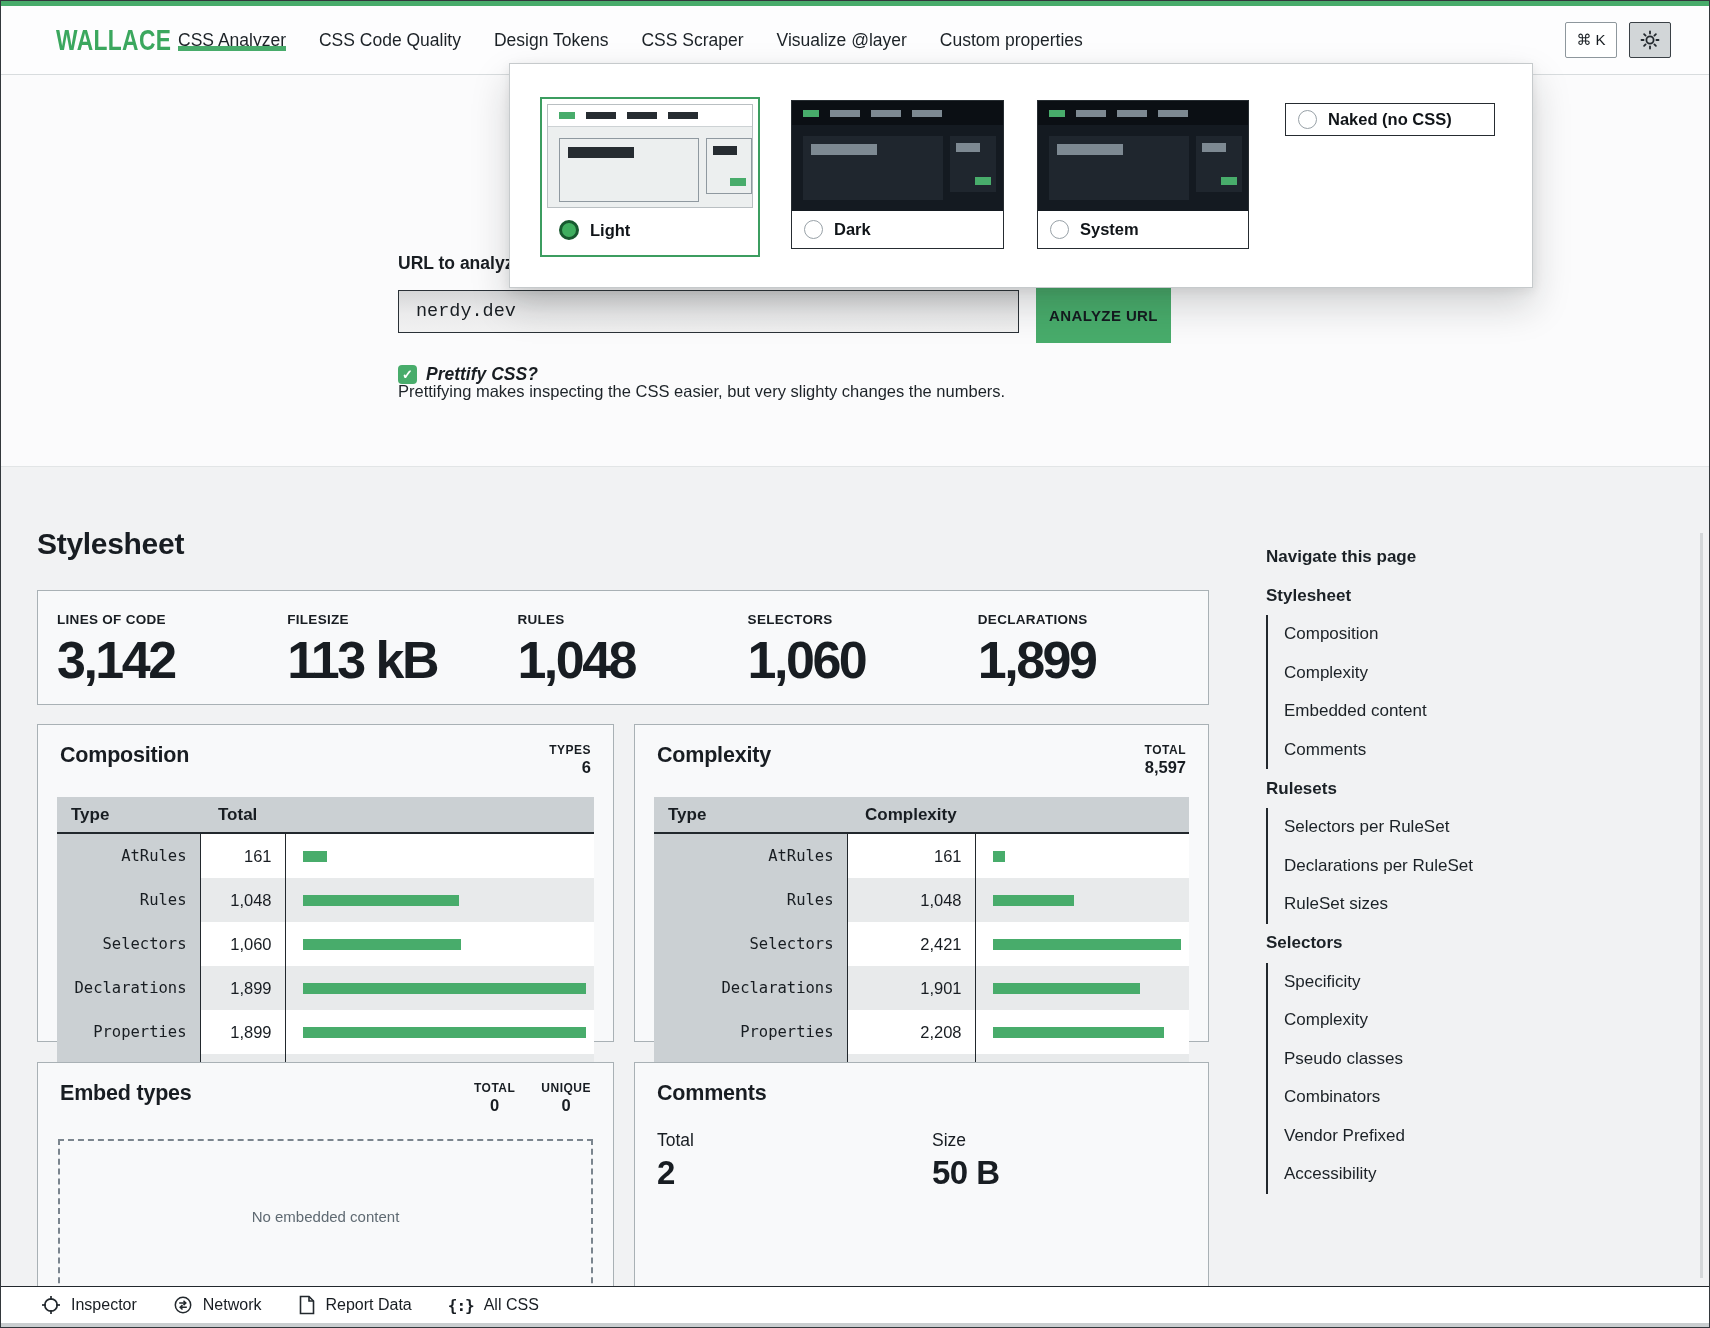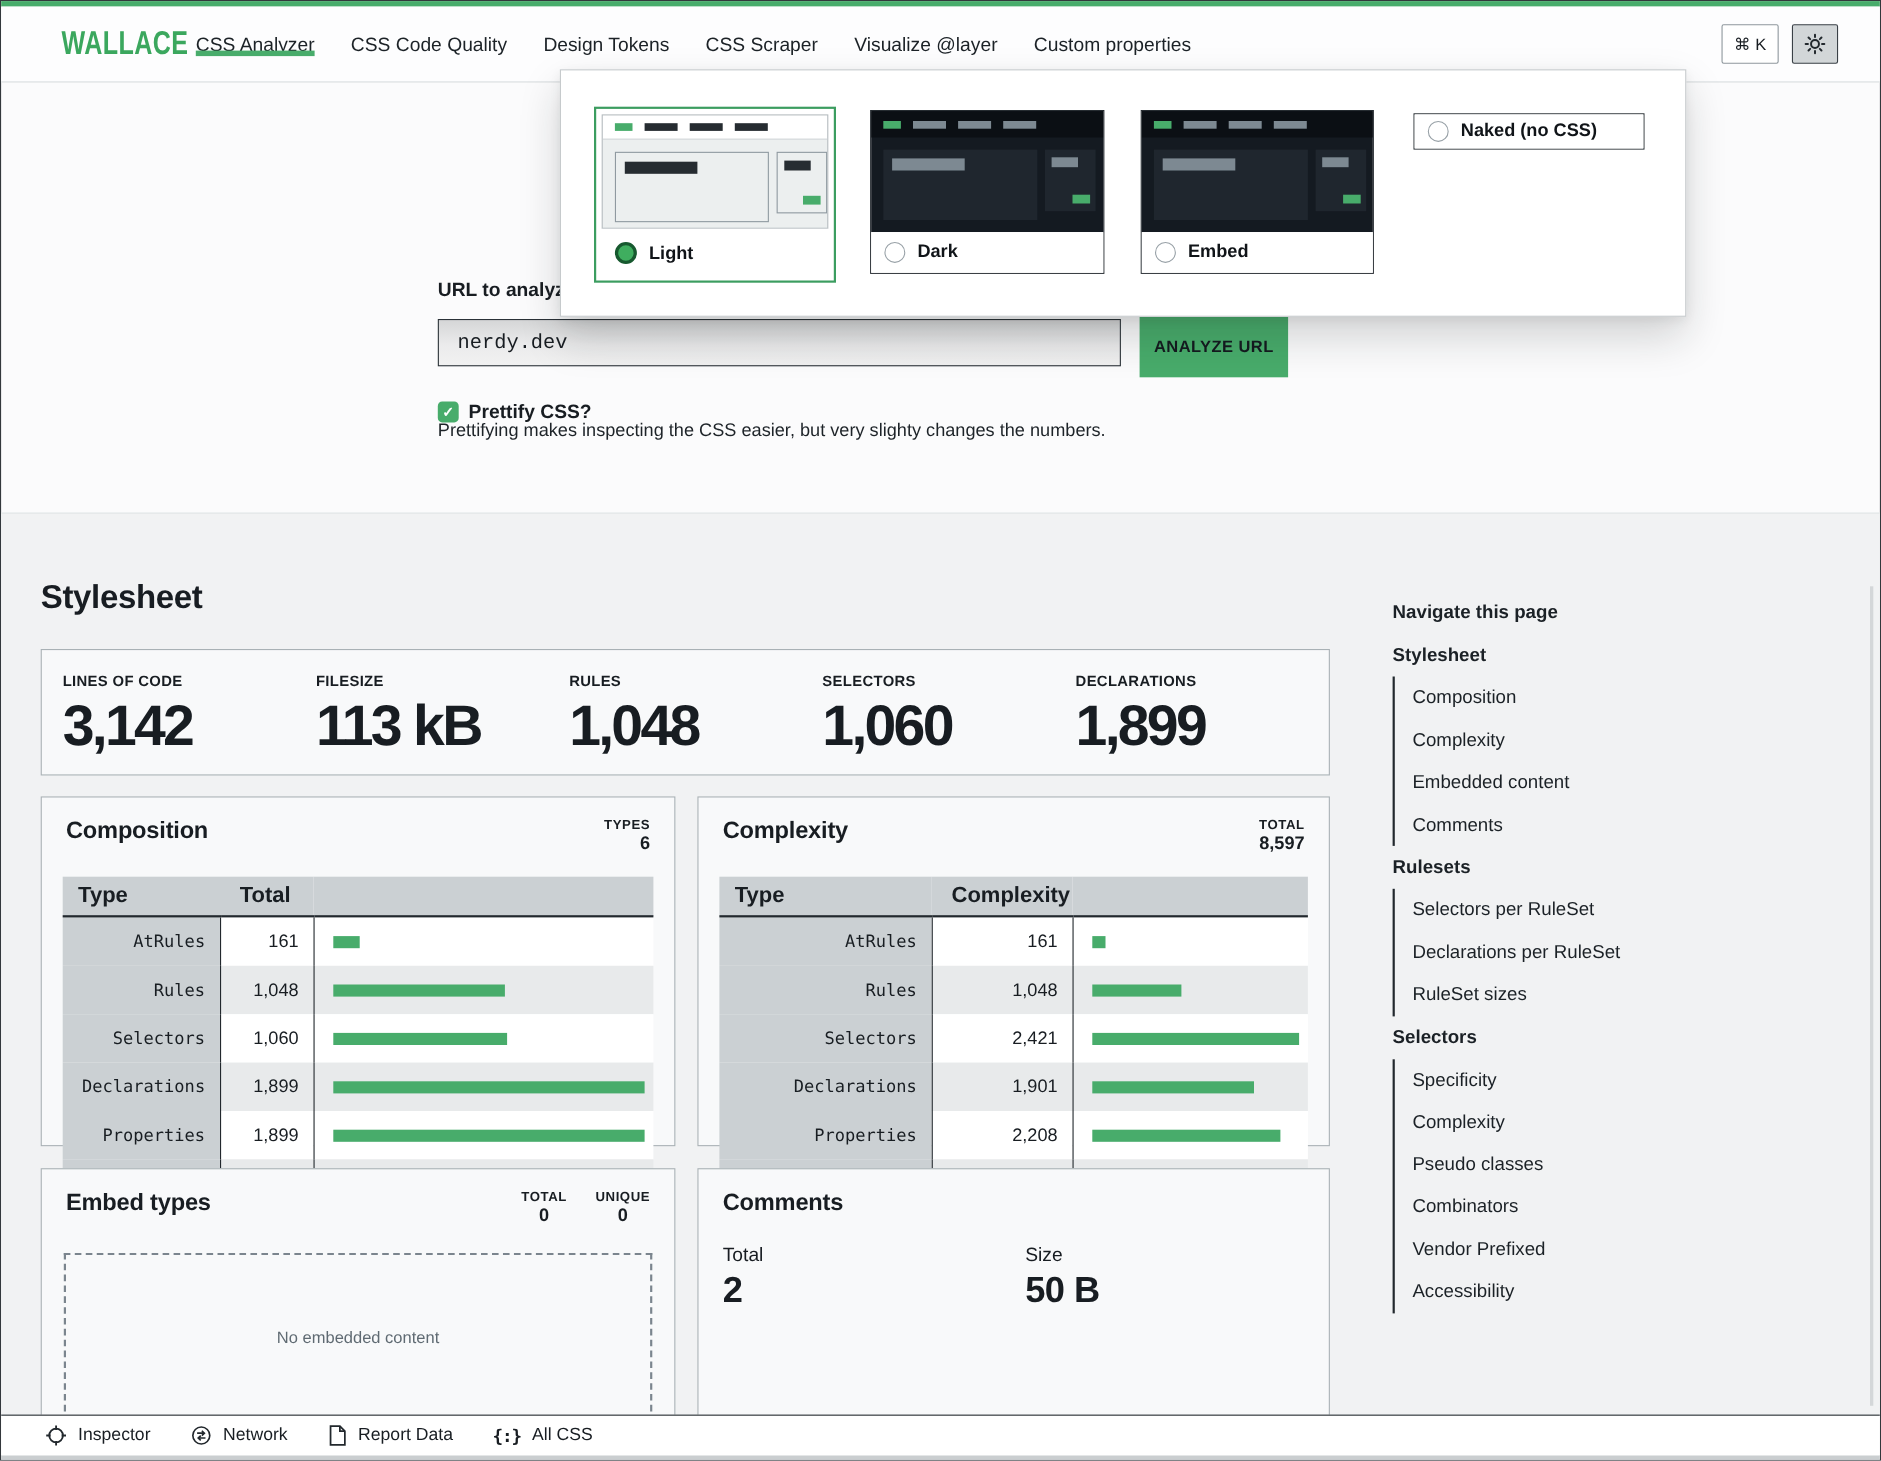--- a/index.html
+++ b/index.html
@@ -57,21 +57,21 @@
   .radio.checked{width:20px;height:20px;border:3.5px solid #17592f;background:#3fae5f;}
   .option-label{font-weight:700;font-size:16.5px;color:#101418;white-space:nowrap;}
 
   
   .form-label{position:absolute;left:397px;top:252px;font-weight:700;font-size:17.5px;z-index:1;}
   .url-input{position:absolute;left:397px;top:289px;width:621px;height:43px;box-sizing:border-box;border:1.5px solid #2a3137;border-radius:0;background:linear-gradient(180deg,#d5d6d7 0%,#ebebec 55%,#f1f1f1 100%);font-size:18.5px;padding:0 17px;font-family:Liberation Mono, monospace;color:#181d22;outline:none;}
   .analyze-btn{position:absolute;left:1035px;top:287px;width:135px;height:55px;background:#48ac6b;border:none;color:#141a1f;font-weight:800;font-size:15px;letter-spacing:.4px;font-family:"Liberation Sans",sans-serif;cursor:pointer;}
   .prettify-row{position:absolute;left:397px;top:363px;display:flex;align-items:center;gap:9px;}
   .checkbox{width:19px;height:19px;border-radius:4px;background:#48ac6b;display:flex;align-items:center;justify-content:center;cursor:pointer;}
   .checkbox::after{content:"\2713";color:#fff;font-size:13px;font-weight:700;line-height:1;}
-  .prettify-label{font-weight:700;font-size:17.5px;}
+  .prettify-label{font-weight:700;font-size:17.5px;font-style:italic;}
   .hint{position:absolute;left:397px;top:381px;font-size:16.5px;color:#1d2328;margin:0;}
 
   
   .results{position:absolute;left:0;top:465px;width:100%;height:820px;background:#f1f2f3;border-top:1px solid #e2e5e6;overflow:hidden;}
   .report-title{position:absolute;left:36px;top:60px;margin:0;font-size:30px;font-weight:700;letter-spacing:-.3px;}
   .stats-panel{position:absolute;left:36px;top:123px;width:1172px;height:115px;box-sizing:border-box;background:#f8f9fa;border:1px solid #a9b1b5;display:grid;grid-template-columns:repeat(5,1fr);padding:21px 0 0 19px;}
   .stat-label{font-size:13.5px;font-weight:700;letter-spacing:.3px;}
   .stat-value{font-size:52px;font-weight:800;letter-spacing:-2.5px;margin-top:3px;}
 
   .panel{position:absolute;box-sizing:border-box;background:#f8f9fa;border:1px solid #a9b1b5;}
@@ -84,21 +84,21 @@
   .panel-meta{text-align:right;}
   .meta-pair{display:flex;gap:26px;}
   .meta-pair .panel-meta{text-align:center;}
   .meta-label{font-size:12px;font-weight:700;letter-spacing:.5px;}
   .meta-value{font-size:16.5px;font-weight:700;margin-top:1px;}
 
   .table-mount{padding:0 19px;margin-top:20px;}
   .data-table{border-collapse:collapse;width:100%;font-size:16.5px;table-layout:fixed;}
   .data-table.comp{--type-w:128px;--val-w:66px;}
   .data-table.cplx{--type-w:178px;--val-w:109px;}
-  .data-table thead th{background:#cbd0d3;height:33px;font-weight:700;text-align:left;border-bottom:2px solid #22282d;font-size:20px;}
+  .data-table thead th{background:#cbd0d3;height:33px;font-weight:700;text-align:left;border-bottom:2px solid #22282d;font-size:17px;}
   th.th-type{width:var(--type-w);padding-left:14px;}
   th.th-val{width:var(--val-w);padding-left:18px;}
   .data-table td{height:32px;padding:6px;}
   td.type{background:#cbd0d3;font-family:"DejaVu Sans Mono",monospace;font-size:15.5px;text-align:right;padding-right:13px;border-right:1.5px solid #22282d;}
   td.val{text-align:right;padding-right:13px;border-right:1.5px solid #22282d;background:#fff;}
   td.bar-cell{padding-left:17px;padding-right:8px;background:#fff;}
   .data-table tbody tr:nth-child(even) td.val,
   .data-table tbody tr:nth-child(even) td.bar-cell{background:#e8eaeb;}
   .bar{height:11px;background:#48ac6b;}
 
@@ -220,21 +220,21 @@
               <div class="mini-bar mini-bar-l"></div>
             </div>
             <div class="mini-box mini-box-s">
               <div class="mini-bar mini-bar-s"></div>
               <div class="mini-pill-green"></div>
             </div>
           </div>
         </div>
         <div class="option-row">
           <span class="radio"></span>
-          <span class="option-label">Embed</span>
+          <span class="option-label">System</span>
         </div>
       </div>
       <div class="theme-card naked">
         <div class="option-row">
           <span class="radio"></span>
           <span class="option-label">Naked (no CSS)</span>
         </div>
       </div>
     </div>
 

